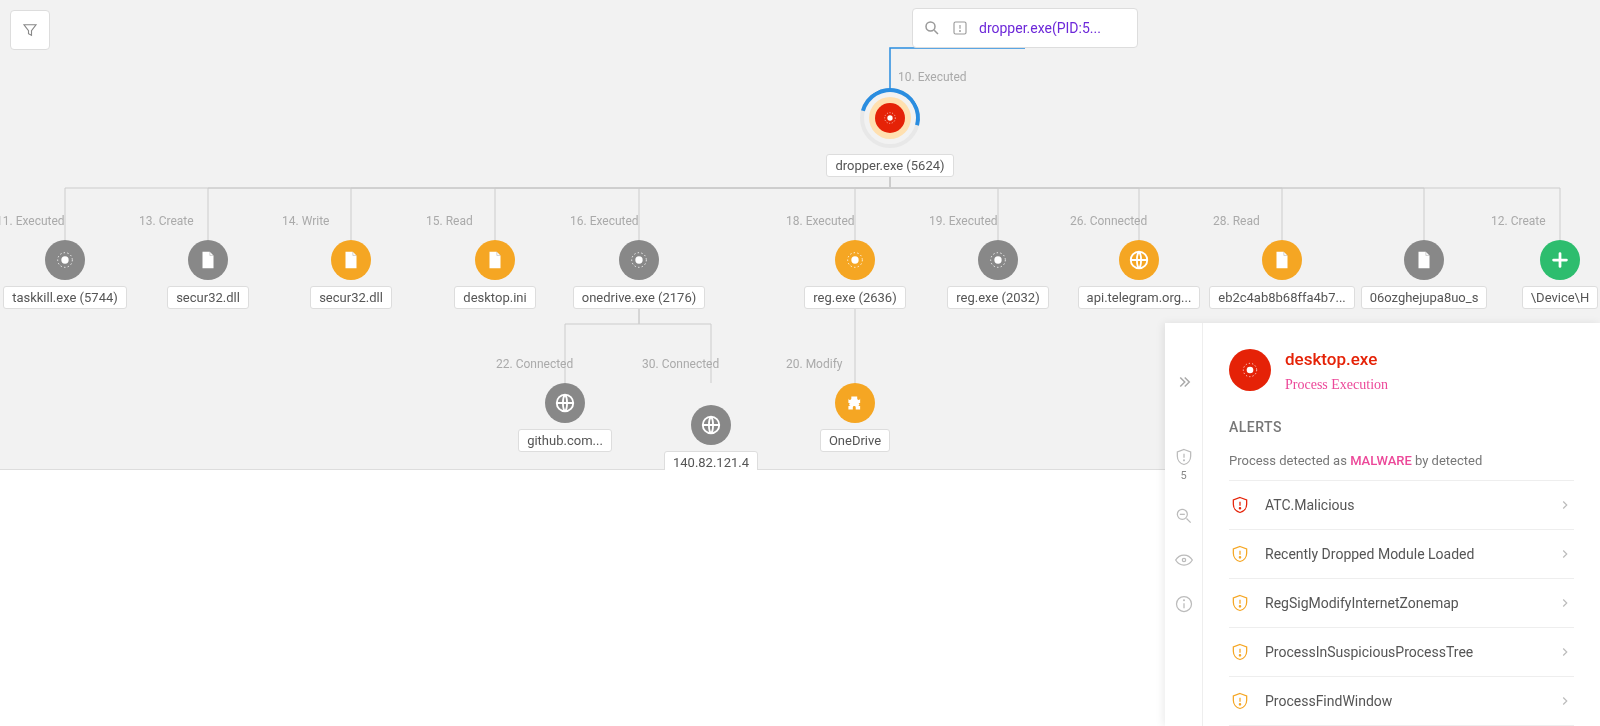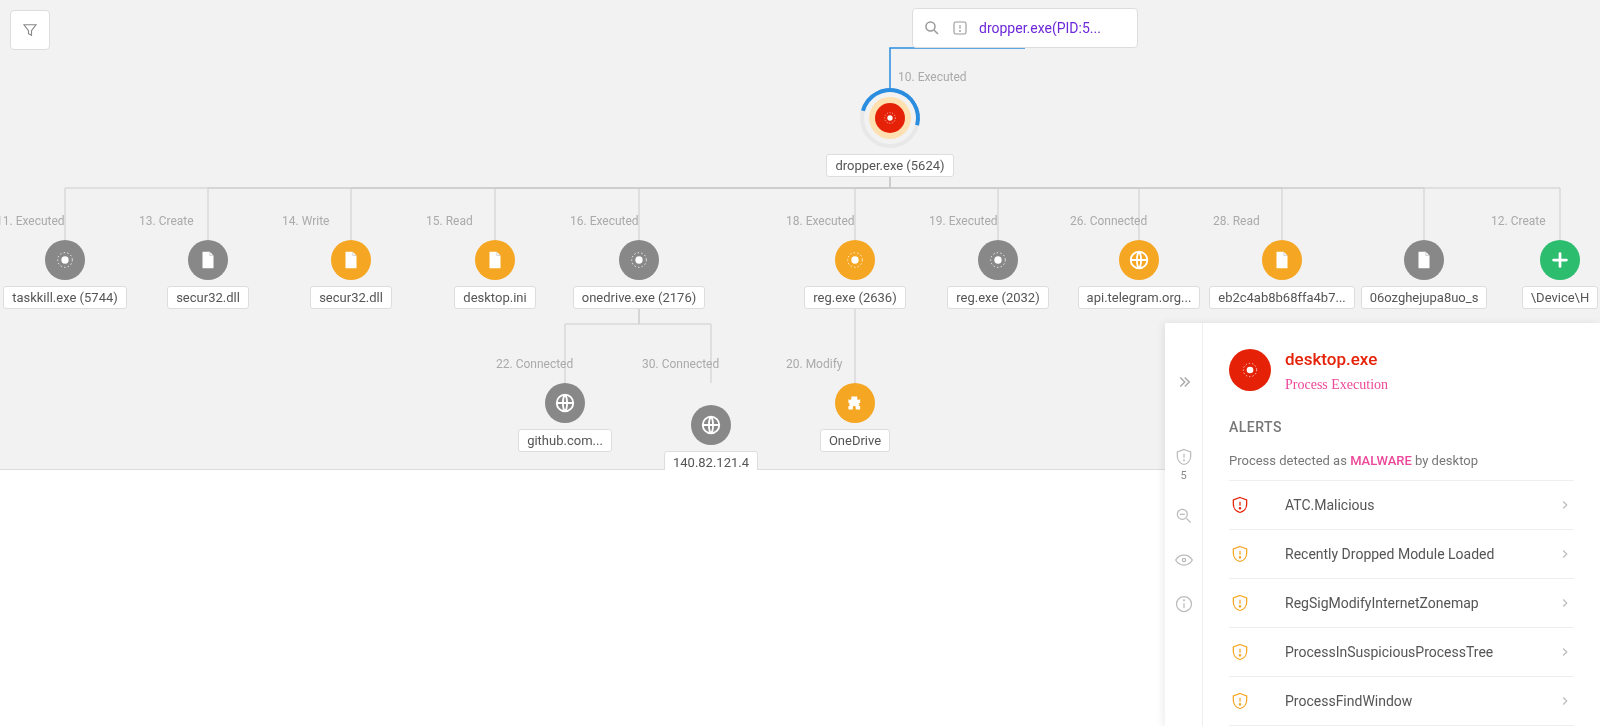--- a/index.html
+++ b/index.html
@@ -47,21 +47,21 @@
 .collapse-handle svg { width:18px; height:18px; stroke:#aaa; fill:none; stroke-width:2; }
 .detail-header { display:flex; gap:14px; align-items:flex-start; }
 .detail-icon { width:42px; height:42px; border-radius:50%; background:#e52207; display:flex; align-items:center; justify-content:center; flex-shrink:0;}
 .detail-icon svg { width:20px; height:20px; fill:#fff; }
 .detail-title { color:#e52207; font-size:17px; font-weight:500; }
 .detail-sub { color:#ec4899; font-size:14px; margin-top:8px;font-family:Liberation Serif, serif;}
 .section-h { color:#777; font-size:14px; letter-spacing:0.5px; margin-top:26px; font-weight:500;}
 .alert-summary { font-size:13px; color:#777; margin-top:18px; }
 .alert-summary .mw { color:#ec4899; font-weight:500; }
 .alert-list { margin-top:12px; border-top:1px solid #eee;}
-.alert-item { display:flex; align-items:center; padding:13px 0; border-bottom:1px solid #eee; cursor:pointer;gap:20px;}
+.alert-item { display:flex; align-items:center; padding:13px 0; border-bottom:1px solid #eee; cursor:pointer;}
 .alert-item .shield { width:22px; height:22px; margin-right:14px; display:flex; align-items:center; justify-content:center;}
 .alert-item .shield svg { width:20px; height:20px; fill:none; stroke-width:1.5;}
 .alert-item .shield.red svg { stroke:#e52207;}
 .alert-item .shield.orange svg { stroke:#f5a623;}
 .alert-name { flex:1; font-size:14px; color:#555;}
 .alert-item .chev { width:16px; height:16px; }
 .alert-item .chev svg { width:14px; height:14px; stroke:#bbb; fill:none; stroke-width:2;}
 </style>
 </head>
 <body>
@@ -319,21 +319,21 @@
             <circle cx="12" cy="12" r="8" fill="none" stroke="#fff" stroke-width="1" stroke-dasharray="1.5 2.5"></circle>
           </svg>
         </div>
       <div>
         <div class="detail-title">desktop.exe</div>
         <div class="detail-sub">Process Execution</div>
       </div>
     </div>
     <div class="section-h">ALERTS</div>
     <div class="alert-summary">
-      <span>Process detected as </span><span class="mw">MALWARE</span><span> by desktop</span>
+      <span>Process detected as </span><span class="mw">MALWARE</span><span> by detected</span>
     </div>
     <div class="alert-list" id="alert-list">
   <div class="alert-item">
     <span class="shield red">
             <svg viewBox="0 0 24 24">
               <path d="M12 3l8 3v5c0 5-3.5 9-8 10-4.5-1-8-5-8-10V6z"></path>
               <line x1="12" y1="8" x2="12" y2="13"></line>
               <circle cx="12" cy="16" r="0.8" fill="#e52207"></circle>
             </svg>
           </span>

